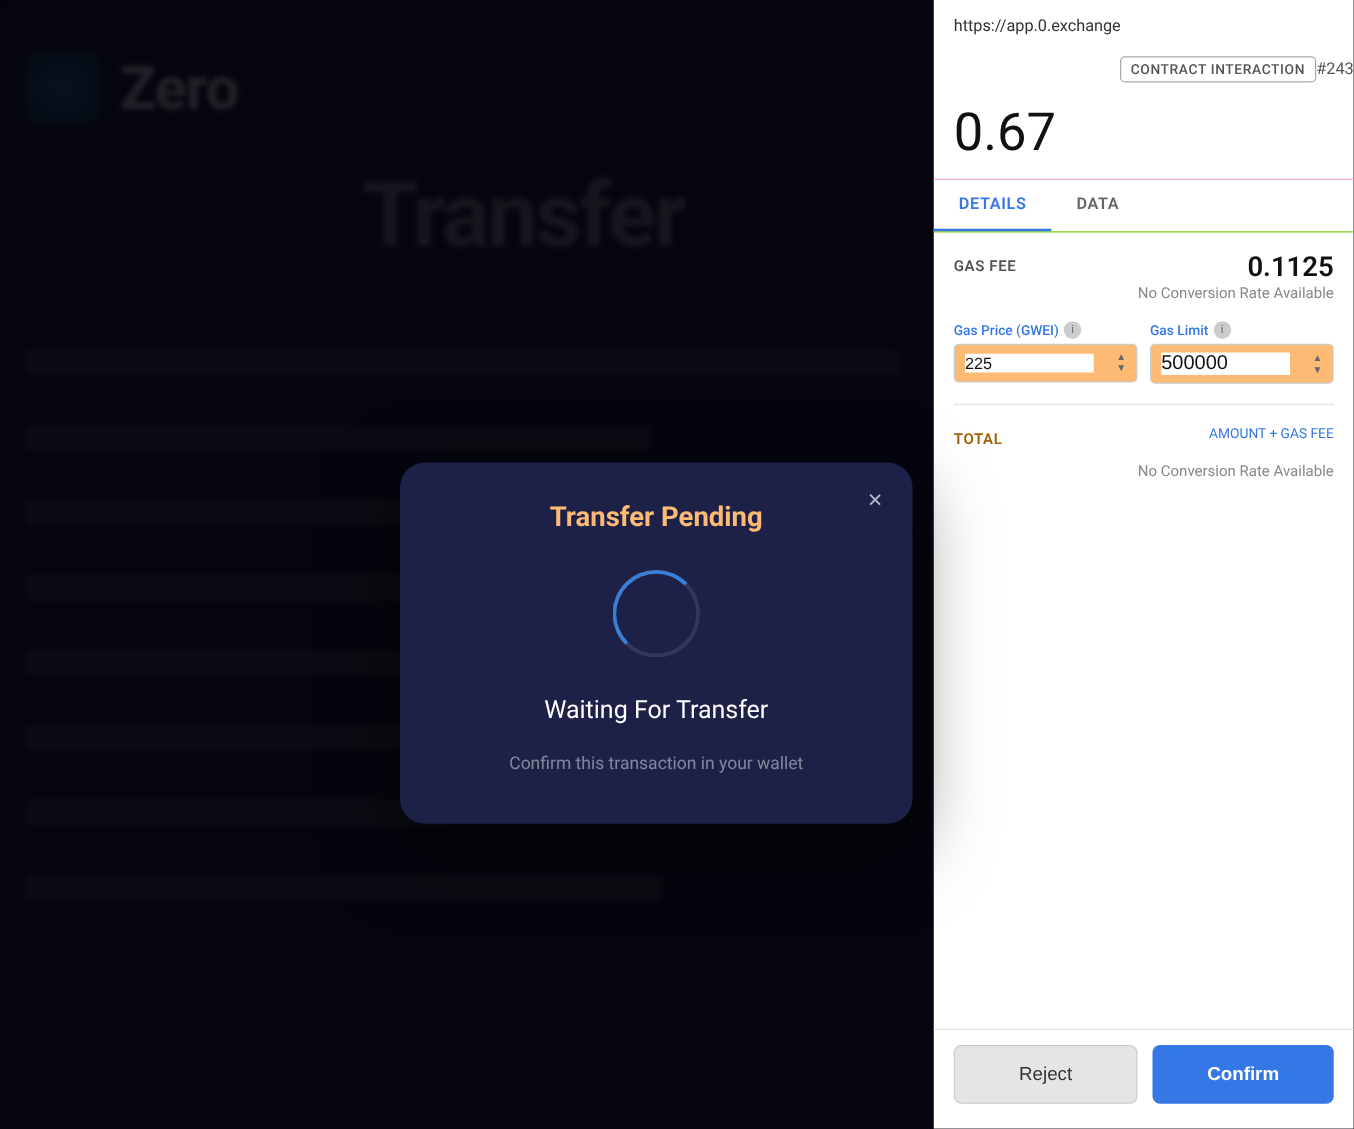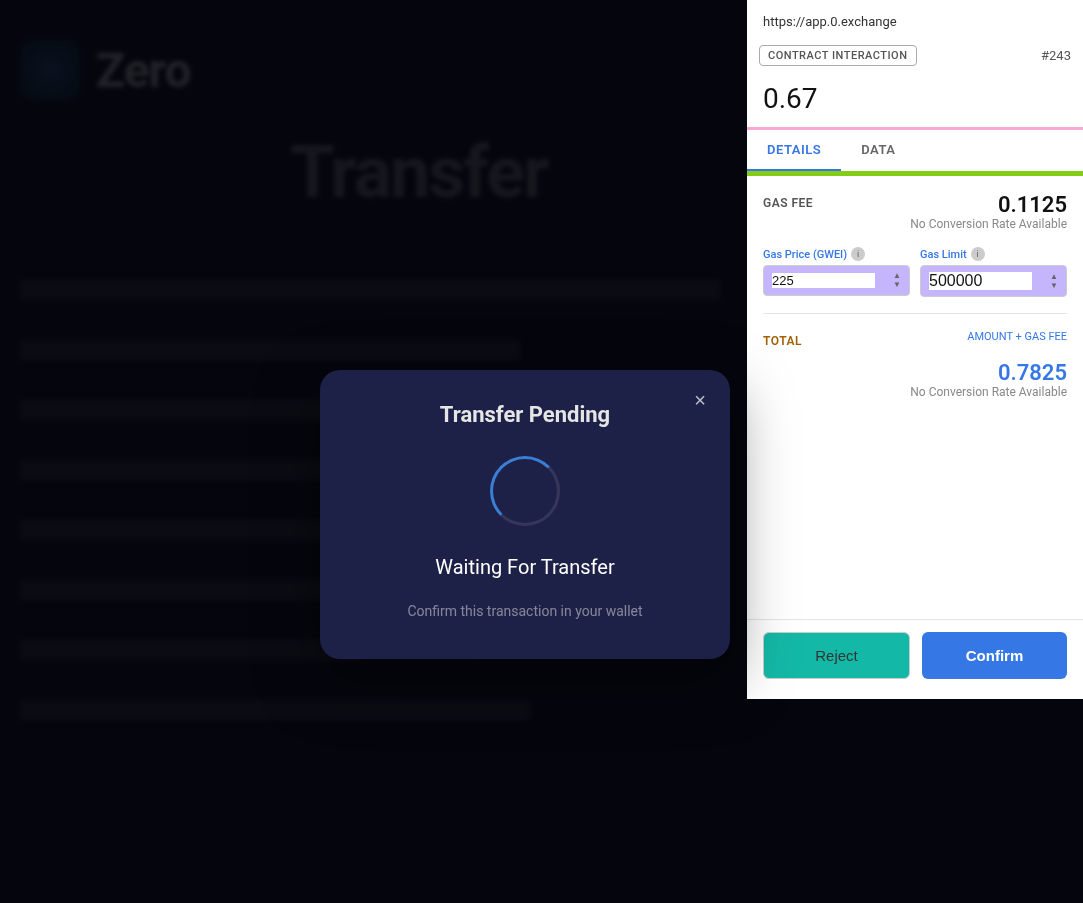--- a/index.html
+++ b/index.html
@@ -98,21 +98,21 @@
       border: none;
       cursor: pointer;
       display: flex; align-items: center; justify-content: center;
       color: rgba(255,255,255,0.7);
       font-size: 20px;
     }
 
     .modal-title {
       font-size: 22px;
       font-weight: 700;
-      color: #e5e5e5;
+      color: #fdba74;
       text-align: center;
     }
 
     .spinner-container {
       width: 80px; height: 80px;
       display: flex; align-items: center; justify-content: center;
     }
 
     .spinner {
       width: 70px; height: 70px;
@@ -138,68 +138,68 @@
       font-size: 14px;
       color: rgba(255,255,255,0.45);
       text-align: center;
     }
 
     
     .right-panel {
       position: absolute;
       top: 0; right: 0;
       width: 336px;
-      height: 699px;
+      height: 903px;
       background: #fff;
       z-index: 5;
       display: flex;
       flex-direction: column;
     }
 
     .panel-url {
       padding: 14px 16px 8px;
       font-size: 13px;
       color: #333;
       border-bottom: none;
     }
 
     .panel-header {
-      padding: 8px 12px 12px;
+      padding: 8px 0 12px;
       display: flex;
       align-items: center;
-      justify-content: space-between;
+      justify-content: flex-end;
     }
 
     .contract-badge {
       border: 1px solid #aaa;
       border-radius: 4px;
       padding: 3px 8px;
       font-size: 11px;
       color: #555;
       letter-spacing: 0.5px;
       text-transform: uppercase;
       font-weight: 500;
     }
 
     .panel-id {
       font-size: 13px;
       color: #555;
     }
 
     .panel-amount {
       padding: 4px 16px 12px;
-      font-size: 28px;
+      font-size: 42px;
       font-weight: 400;
       color: #111;
-      border-bottom: 3px solid #f9a8d4;
+      border-bottom: 1px solid #f9a8d4;
     }
 
     .panel-tabs {
       display: flex;
-      border-bottom: 5px solid #84cc16;
+      border-bottom: 1px solid #84cc16;
     }
 
     .panel-tab {
       padding: 12px 20px;
       font-size: 13px;
       font-weight: 600;
       cursor: pointer;
       color: #666;
       border-bottom: 2px solid transparent;
       letter-spacing: 0.5px;
@@ -282,21 +282,21 @@
       color: #666;
     }
 
     .gas-input {
       width: 100%;
       border: 1px solid #ccc;
       border-radius: 4px;
       padding: 6px 8px;
       font-size: 13px;
       color: #111;
-      background: #c4b5fd;
+      background: #fdba74;
       display: flex;
       align-items: center;
       justify-content: space-between;
     }
 
     .gas-input-stepper {
       display: flex;
       flex-direction: column;
       gap: 1px;
     }
@@ -354,21 +354,21 @@
       padding: 12px 16px 20px;
       display: flex;
       gap: 12px;
       border-top: 1px solid #e5e5e5;
     }
 
     .btn-reject {
       flex: 1;
       padding: 14px;
       border: 1px solid #ccc;
-      background: #14b8a6;
+      background: #e5e5e5;
       border-radius: 6px;
       font-size: 15px;
       font-weight: 500;
       color: #333;
       cursor: pointer;
     }
 
     .btn-confirm {
       flex: 1;
       padding: 14px;
@@ -472,21 +472,20 @@
         </div>
       </div>
     </div>
 
     <div class="divider"></div>
 
     <div class="total-row">
       <div class="total-label">TOTAL</div>
       <div class="total-values">
         <div class="amount-gas-label">AMOUNT + GAS FEE</div>
-        <div class="total-amount">0.7825</div>
         <div class="total-note">No Conversion Rate Available</div>
       </div>
     </div>
   </div>
 
   <div class="panel-footer">
     <button class="btn-reject">Reject</button>
     <button class="btn-confirm">Confirm</button>
   </div>
 </div>

